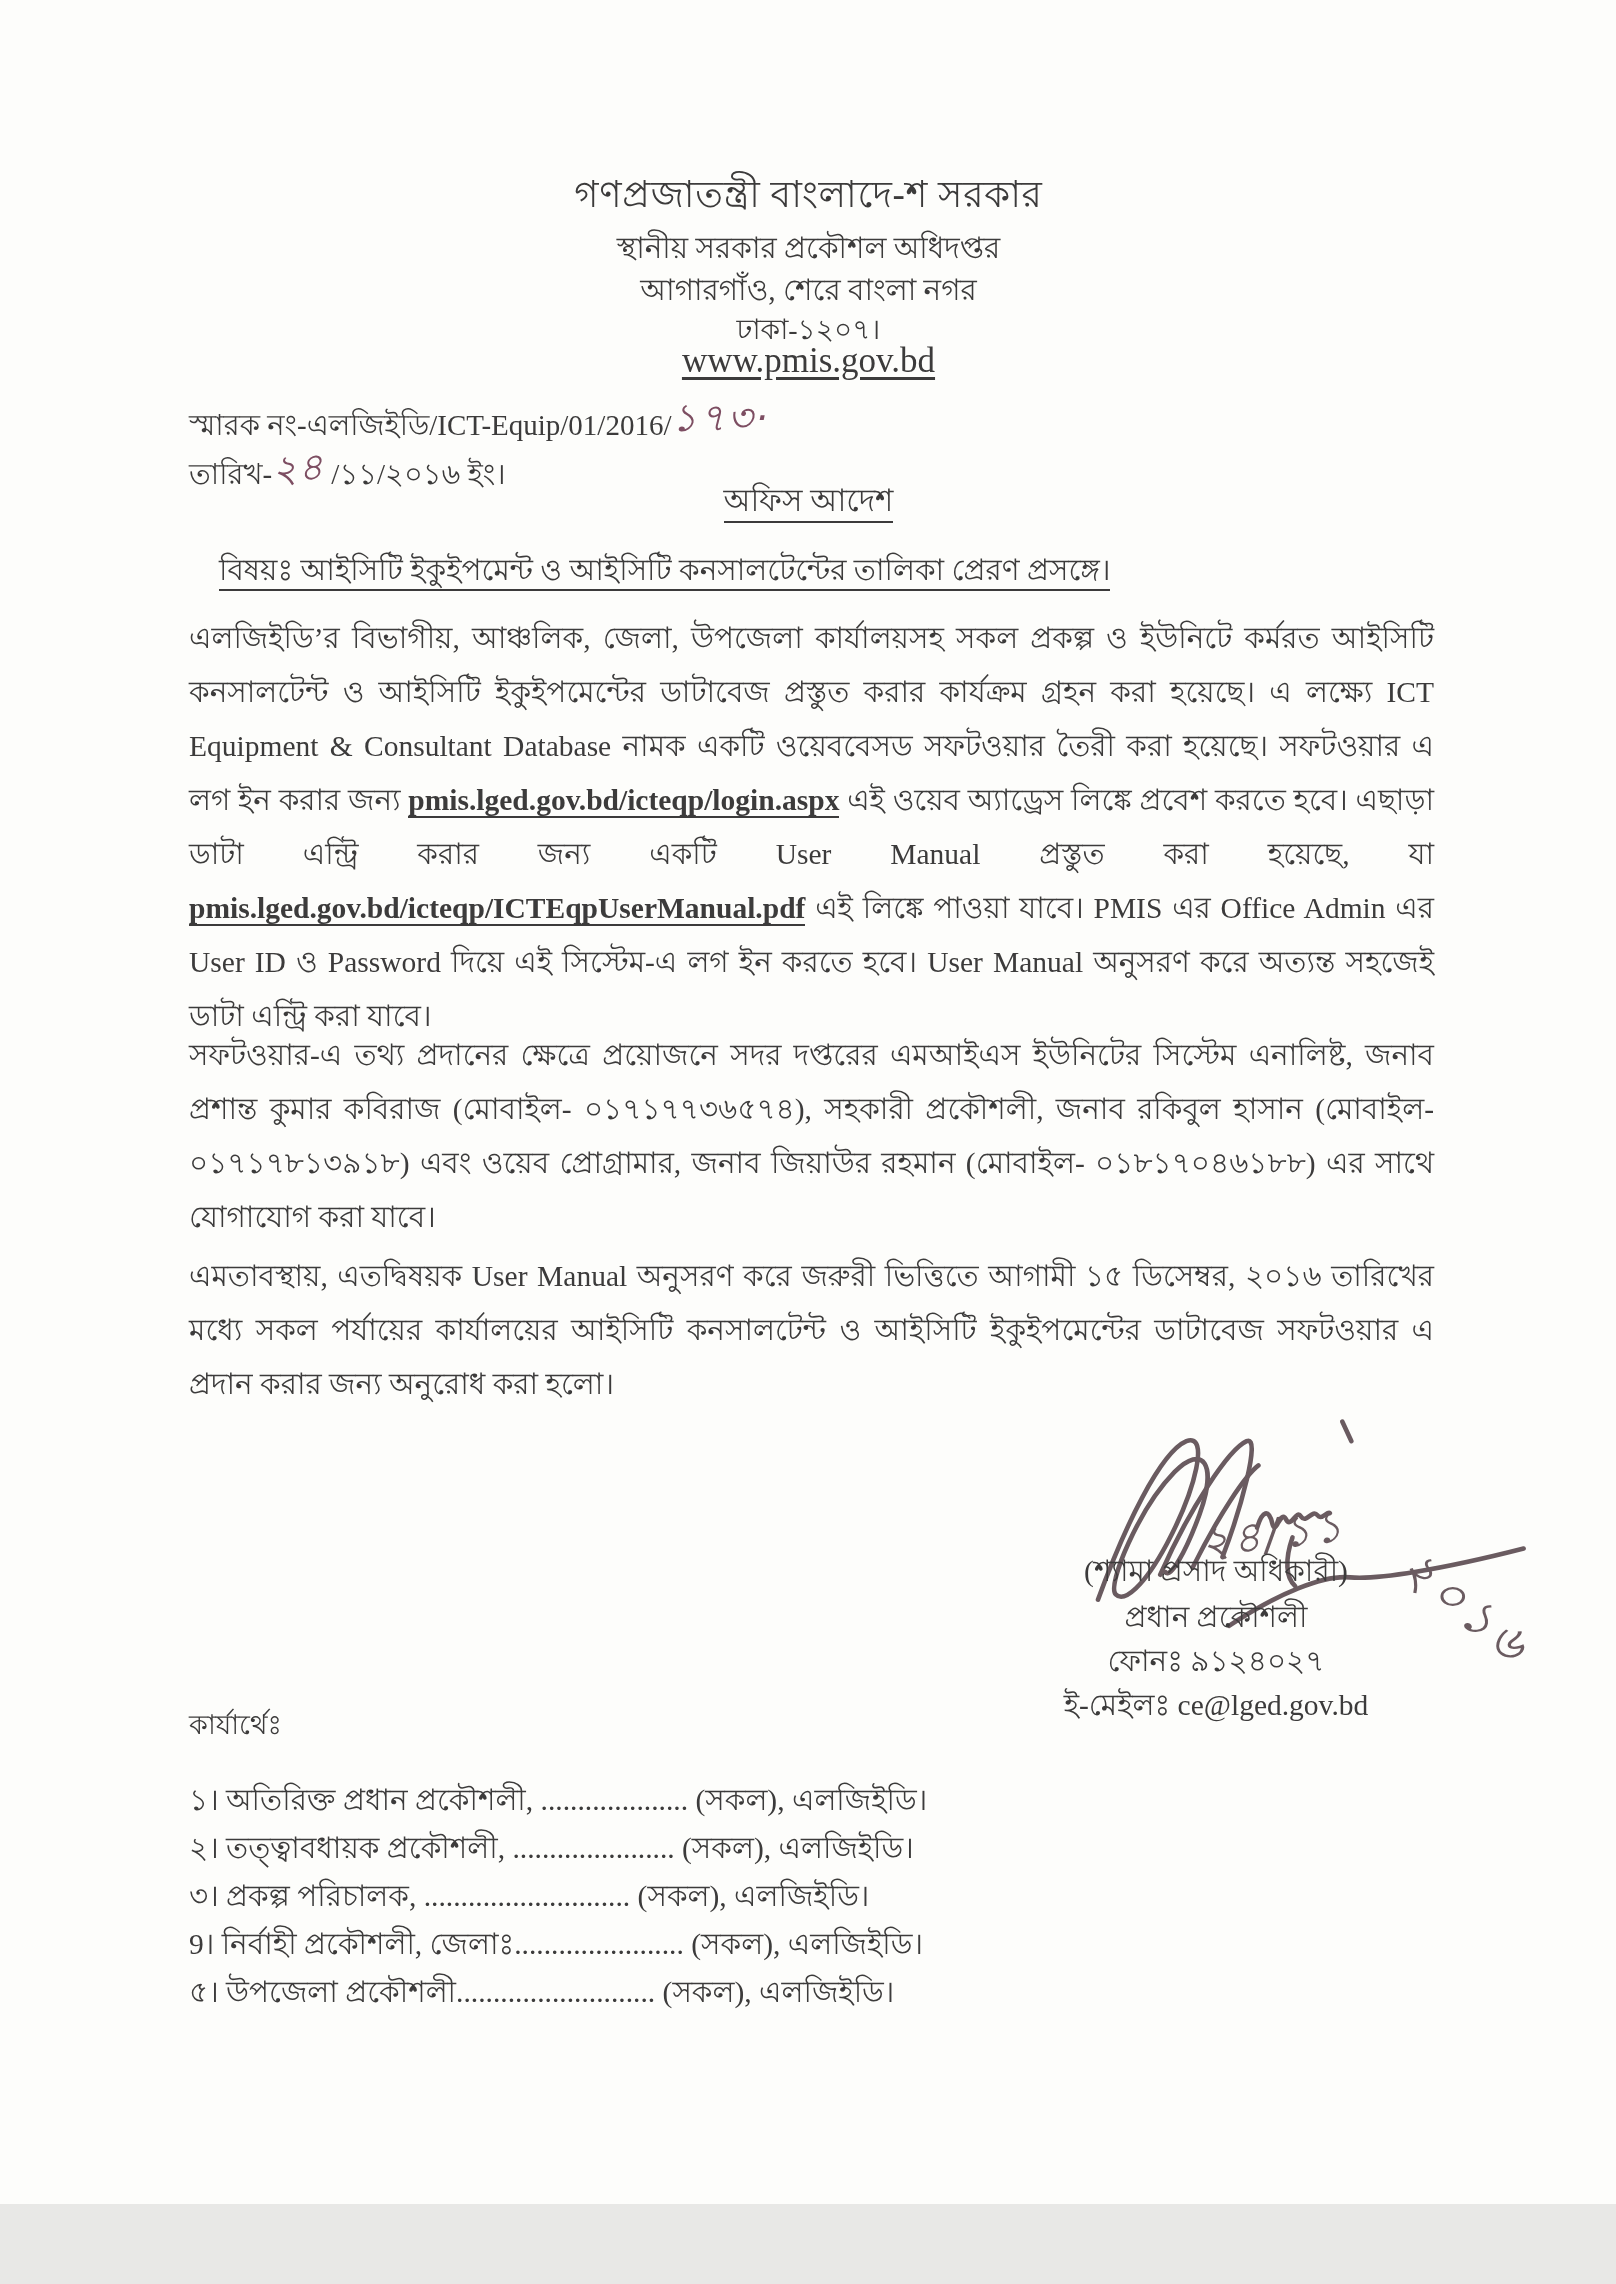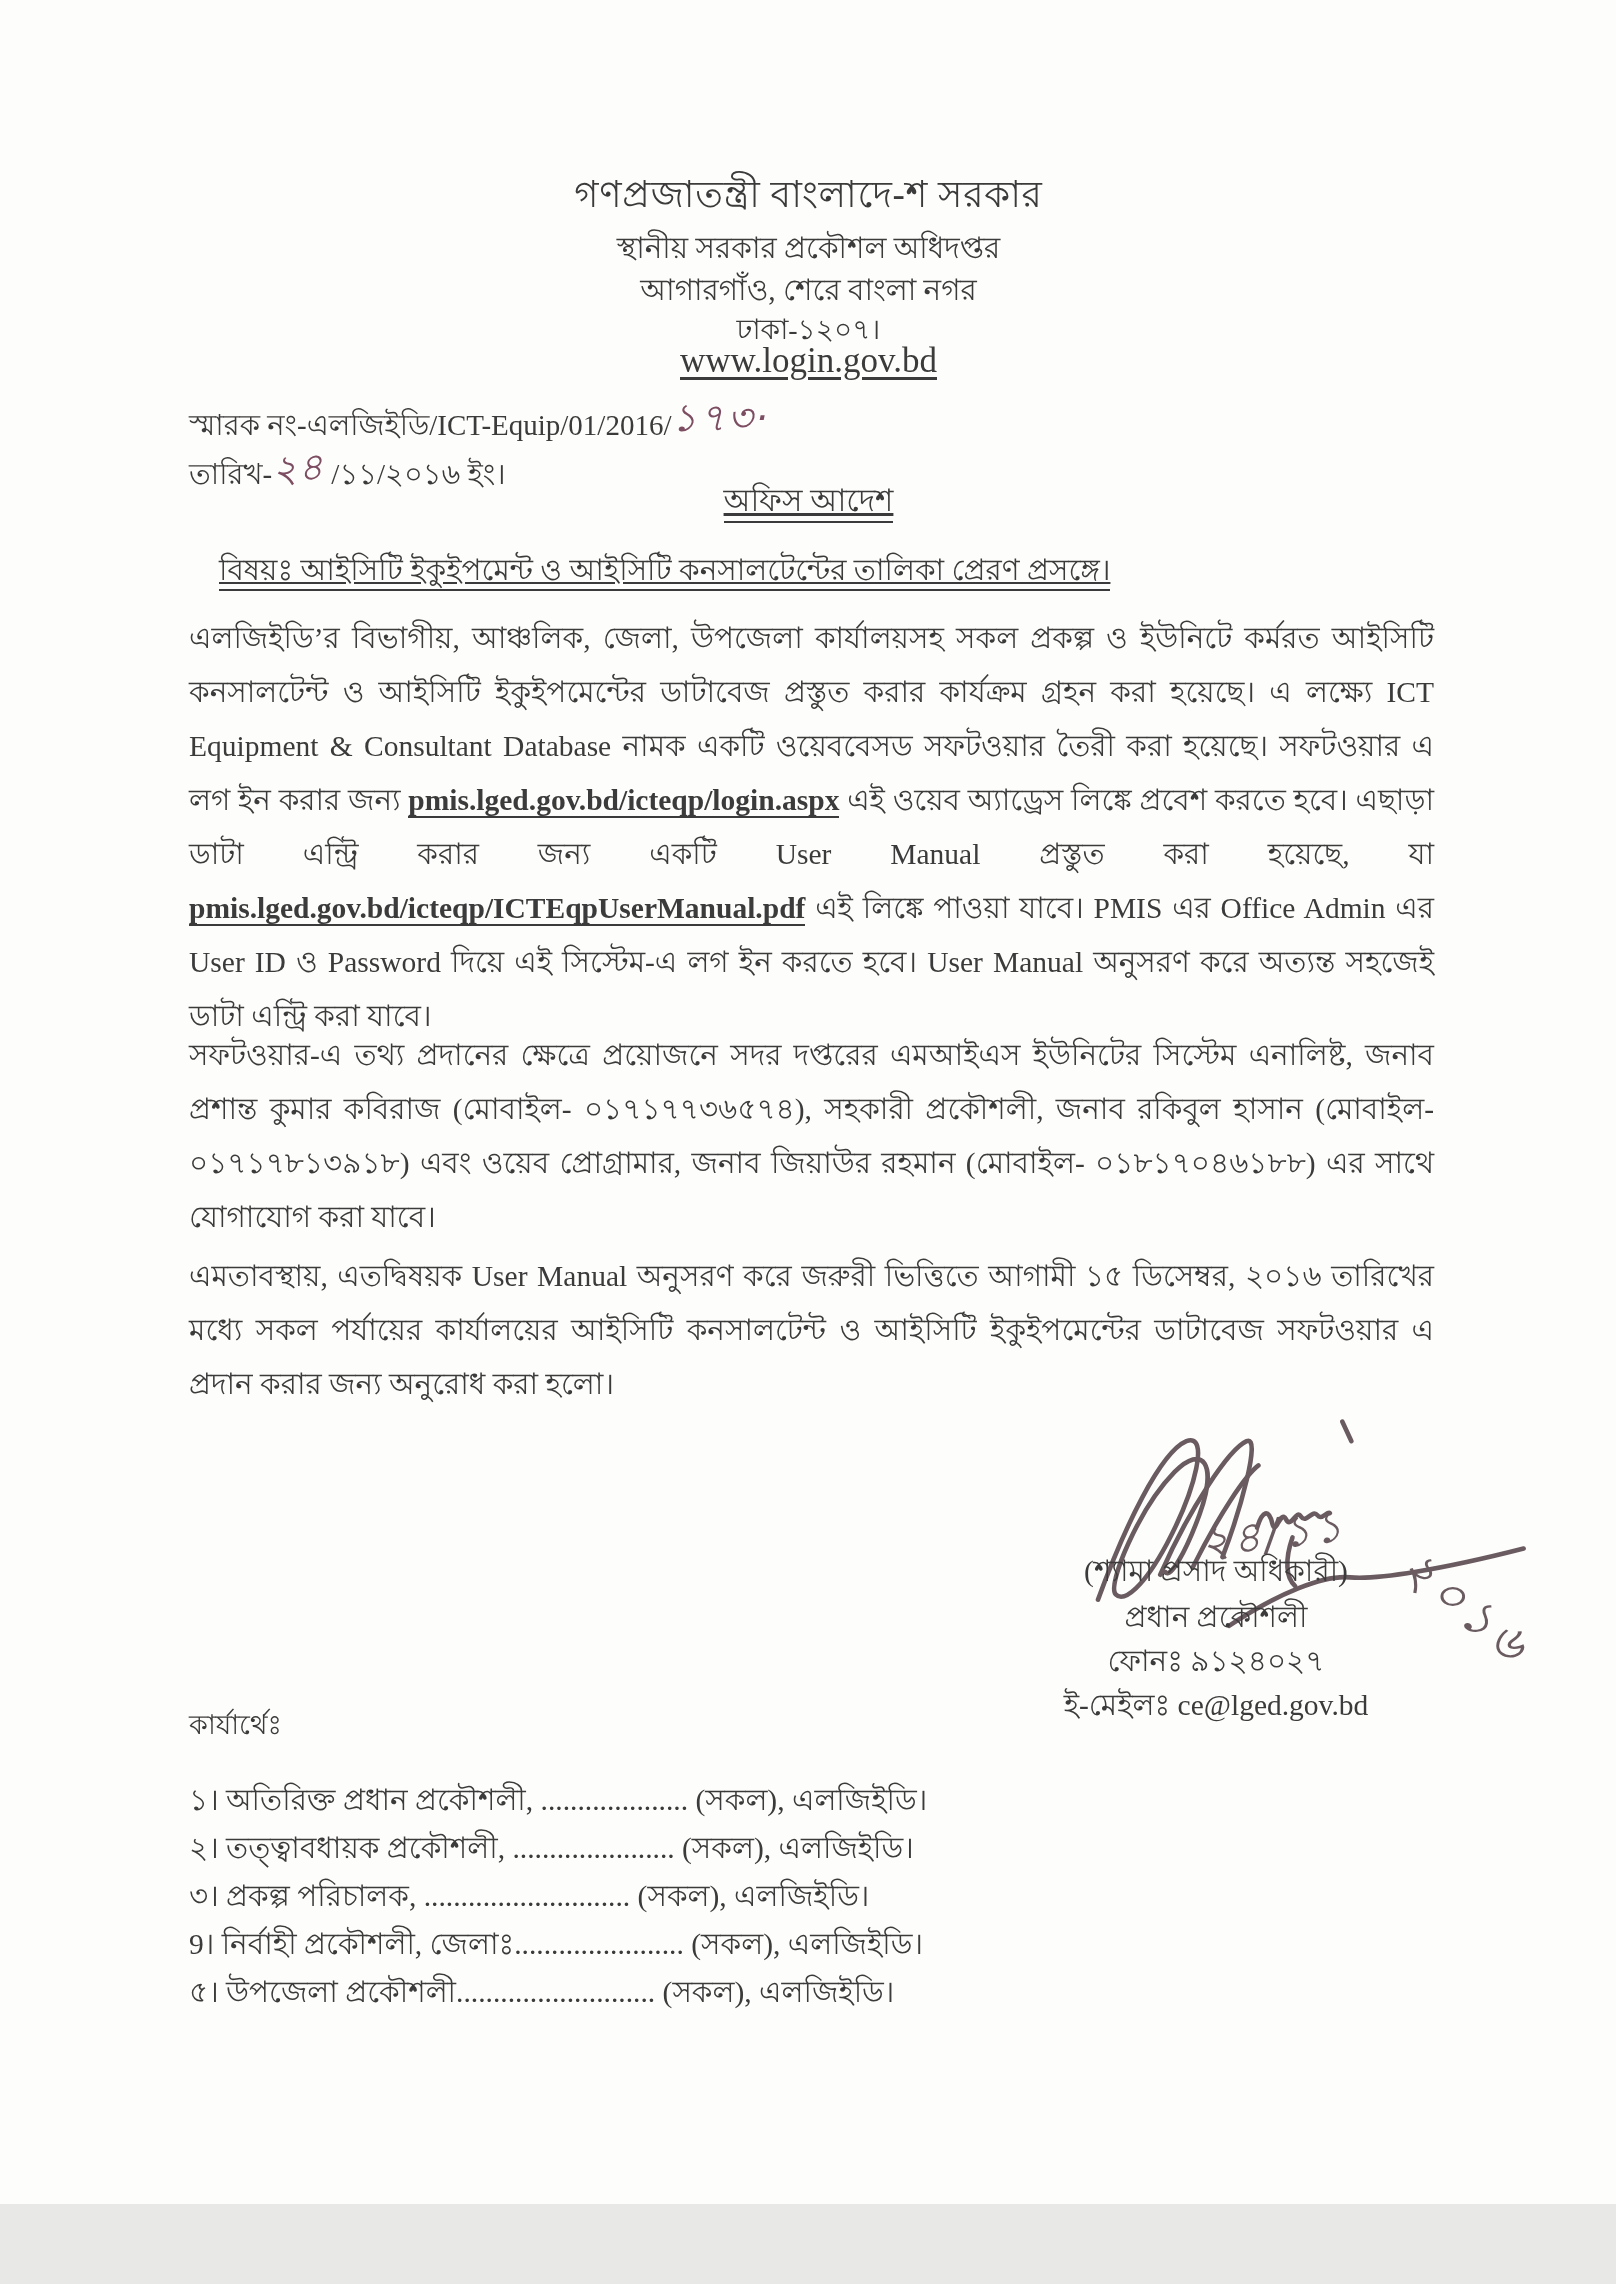--- a/index.html
+++ b/index.html
@@ -21,21 +21,21 @@
   .site{top:341px;font-size:35px;text-decoration:underline;text-underline-offset:5.2px;}
   .memo-row{top:402px;left:189px;right:156px;display:flex;justify-content:space-between;align-items:flex-start;font-size:29px;flex-direction:column;}
   .handwriting{
     font-family:"DejaVu Sans","Liberation Sans",cursive,sans-serif;
     font-style:italic;
     color:#7d4e62;
   }
   .memo-hand{font-size:39px;line-height:26px;position:relative;top:-3.9px;letter-spacing:2.6px;}
   .date-hand{font-size:38px;line-height:26px;position:relative;top:-2.6px;letter-spacing:1.3px;display:inline-block;transform:rotate(-4deg);}
   .order-title{top:476px;font-size:31px;}
-  .uline{border-bottom:2.6px solid #3c3b3b;padding-bottom:3.3px;text-decoration:underline;}
+  .uline{border-bottom:2.6px solid #3c3b3b;padding-bottom:3.3px;}
   .subject{top:547px;left:189px;font-size:29.5px;margin-left:30px;}
   .para{left:189px;width:1245px;font-size:29.5px;line-height:54px;text-align:justify;}
   .p1{top:611px;}
   .p2{top:1028px;}
   .p3{top:1249px;}
   .doclink{font-weight:bold;border-bottom:2.6px solid #3c3b3b;font-family:"Liberation Serif","DejaVu Serif",serif;}
   .sigblock{left:957px;width:518px;text-align:center;font-size:29.5px;}
   .sig-name{top:1548px;}
   .sig-title{top:1594px;}
   .sig-phone{top:1638px;}
@@ -50,21 +50,21 @@
 </style>
 </head>
 <body>
 
 <div class="page">
 
   <div class="abs center hdr1">গণপ্রজাতন্ত্রী বাংলাদে-শ সরকার</div>
   <div class="abs center hdr2">স্থানীয় সরকার প্রকৌশল অধিদপ্তর</div>
   <div class="abs center hdr3">আগারগাঁও, শেরে বাংলা নগর</div>
   <div class="abs center hdr4">ঢাকা-১২০৭।</div>
-  <div class="abs center site">www.login.gov.bd</div>
+  <div class="abs center site">www.pmis.gov.bd</div>
 
   <div class="abs memo-row">
     <div>
       <span>স্মারক নং-এলজিইডি/ICT-Equip/01/2016/</span><span class="handwriting memo-hand">১৭৩·</span>
     </div>
     <div>
       <span>তারিখ-</span><span class="handwriting date-hand">২৪</span><span> /১১/২০১৬ ইং।</span>
     </div>
   </div>
 

